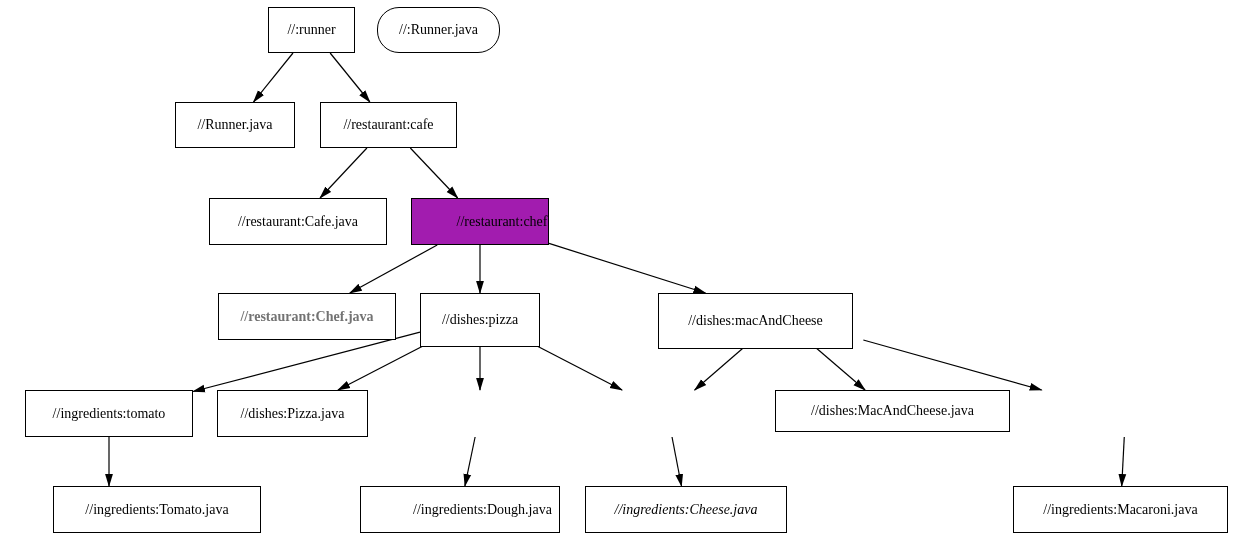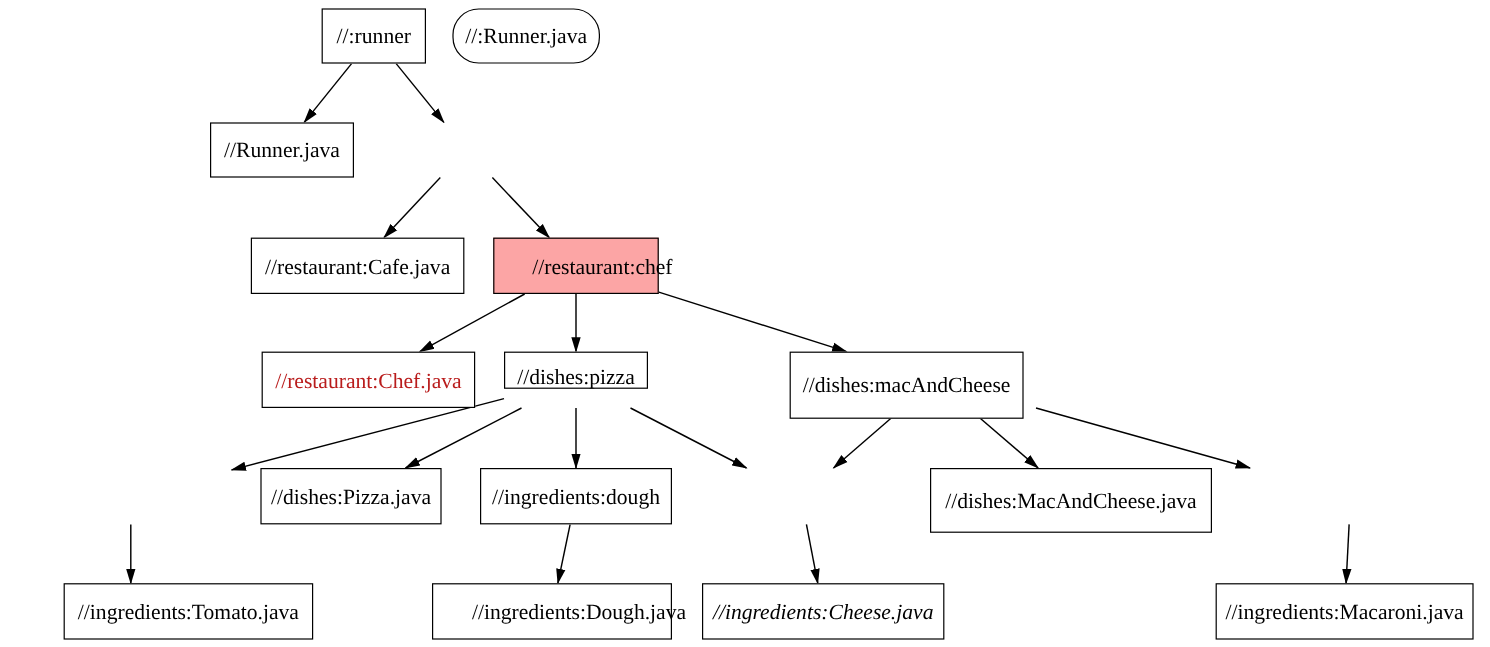--- a/index.html
+++ b/index.html
@@ -21,21 +21,21 @@
     position: absolute;
     box-sizing: border-box;
     display: flex;
     align-items: center;
     justify-content: center;
     border: 1px solid #000000;
     background: #ffffff;
     white-space: nowrap;
   }
   .node-label {
-    font-size: 18px;
+    font-size: 14px;
     color: #000000;
     letter-spacing: 0px;
     line-height: 1;
     padding: 0 4px;
   }
 </style>
 </head>
 <body>
 
 <div class="stage">
@@ -69,42 +69,45 @@
   <div class="node-layer">
       <div class="node" style="left: 268px; top: 7px; width: 87px; height: 46px; background: rgb(255, 255, 255); border-color: rgb(0, 0, 0);">
         <span class="node-label" style="color: rgb(0, 0, 0);">//:runner</span>
       </div>
       <div class="node" style="left: 377px; top: 7px; width: 123px; height: 46px; background: rgb(255, 255, 255); border-color: rgb(0, 0, 0); border-radius: 22px;">
         <span class="node-label" style="color: rgb(0, 0, 0);">//:Runner.java</span>
       </div>
       <div class="node" style="left: 175px; top: 102px; width: 120px; height: 46px; background: rgb(255, 255, 255); border-color: rgb(0, 0, 0);">
         <span class="node-label" style="color: rgb(0, 0, 0);">//Runner.java</span>
       </div>
+      <div class="node" style="left: 320px; top: 102px; width: 137px; height: 46px; background: rgb(255, 255, 255); border-color: rgb(0, 0, 0);">
+        <span class="node-label" style="color: rgb(0, 0, 0);">//restaurant:cafe</span>
+      </div>
       <div class="node" style="left: 209px; top: 198px; width: 178px; height: 47px; background: rgb(255, 255, 255); border-color: rgb(0, 0, 0);">
         <span class="node-label" style="color: rgb(0, 0, 0);">//restaurant:Cafe.java</span>
       </div>
-      <div class="node" style="left: 411px; top: 198px; width: 138px; height: 47px; background: #fca5a5; border-color: rgb(0, 0, 0); padding-left: 44px;">
+      <div class="node" style="left: 411px; top: 198px; width: 138px; height: 47px; background: #a21caf; border-color: rgb(0, 0, 0); padding-left: 44px;">
         <span class="node-label" style="color: rgb(0, 0, 0);">//restaurant:chef</span>
       </div>
       <div class="node" style="left: 218px; top: 293px; width: 178px; height: 47px; background: rgb(255, 255, 255); border-color: rgb(0, 0, 0);">
-        <span class="node-label" style="color: #b91c1c;">//restaurant:Chef.java</span>
+        <span class="node-label" style="color: #737373; font-weight: bold;">//restaurant:Chef.java</span>
       </div>
-      <div class="node" style="left: 420px; top: 293px; width: 120px; height: 31px; background: rgb(255, 255, 255); border-color: rgb(0, 0, 0); align-items: flex-end;">
+      <div class="node" style="left: 420px; top: 293px; width: 120px; height: 54px; background: rgb(255, 255, 255); border-color: rgb(0, 0, 0);">
         <span class="node-label" style="color: rgb(0, 0, 0);">//dishes:pizza</span>
       </div>
       <div class="node" style="left: 658px; top: 293px; width: 195px; height: 56px; background: rgb(255, 255, 255); border-color: rgb(0, 0, 0);">
         <span class="node-label" style="color: rgb(0, 0, 0);">//dishes:macAndCheese</span>
       </div>
+      <div class="node" style="left: 25px; top: 390px; width: 168px; height: 47px; background: rgb(255, 255, 255); border-color: rgb(0, 0, 0);">
+        <span class="node-label" style="color: rgb(0, 0, 0);">//ingredients:tomato</span>
+      </div>
       <div class="node" style="left: 217px; top: 390px; width: 151px; height: 47px; background: rgb(255, 255, 255); border-color: rgb(0, 0, 0);">
         <span class="node-label" style="color: rgb(0, 0, 0);">//dishes:Pizza.java</span>
       </div>
-      <div class="node" style="left: 400px; top: 390px; width: 160px; height: 47px; background: rgb(255, 255, 255); border-color: rgb(0, 0, 0);">
-        <span class="node-label" style="color: rgb(0, 0, 0);">//ingredients:dough</span>
-      </div>
-      <div class="node" style="left: 775px; top: 390px; width: 235px; height: 54px; background: rgb(255, 255, 255); border-color: rgb(0, 0, 0);">
+      <div class="node" style="left: 775px; top: 390px; width: 235px; height: 42px; background: rgb(255, 255, 255); border-color: rgb(0, 0, 0);">
         <span class="node-label" style="color: rgb(0, 0, 0);">//dishes:MacAndCheese.java</span>
       </div>
       <div class="node" style="left: 5px; top: 486px; width: 208px; height: 47px; background: rgb(255, 255, 255); border-color: rgb(0, 0, 0); margin-left: 48px;">
         <span class="node-label" style="color: rgb(0, 0, 0);">//ingredients:Tomato.java</span>
       </div>
       <div class="node" style="left: 360px; top: 486px; width: 200px; height: 47px; background: rgb(255, 255, 255); border-color: rgb(0, 0, 0); padding-left: 45px;">
         <span class="node-label" style="color: rgb(0, 0, 0);">//ingredients:Dough.java</span>
       </div>
       <div class="node" style="left: 585px; top: 486px; width: 202px; height: 47px; background: rgb(255, 255, 255); border-color: rgb(0, 0, 0); font-style: italic;">
         <span class="node-label" style="color: rgb(0, 0, 0);">//ingredients:Cheese.java</span>

